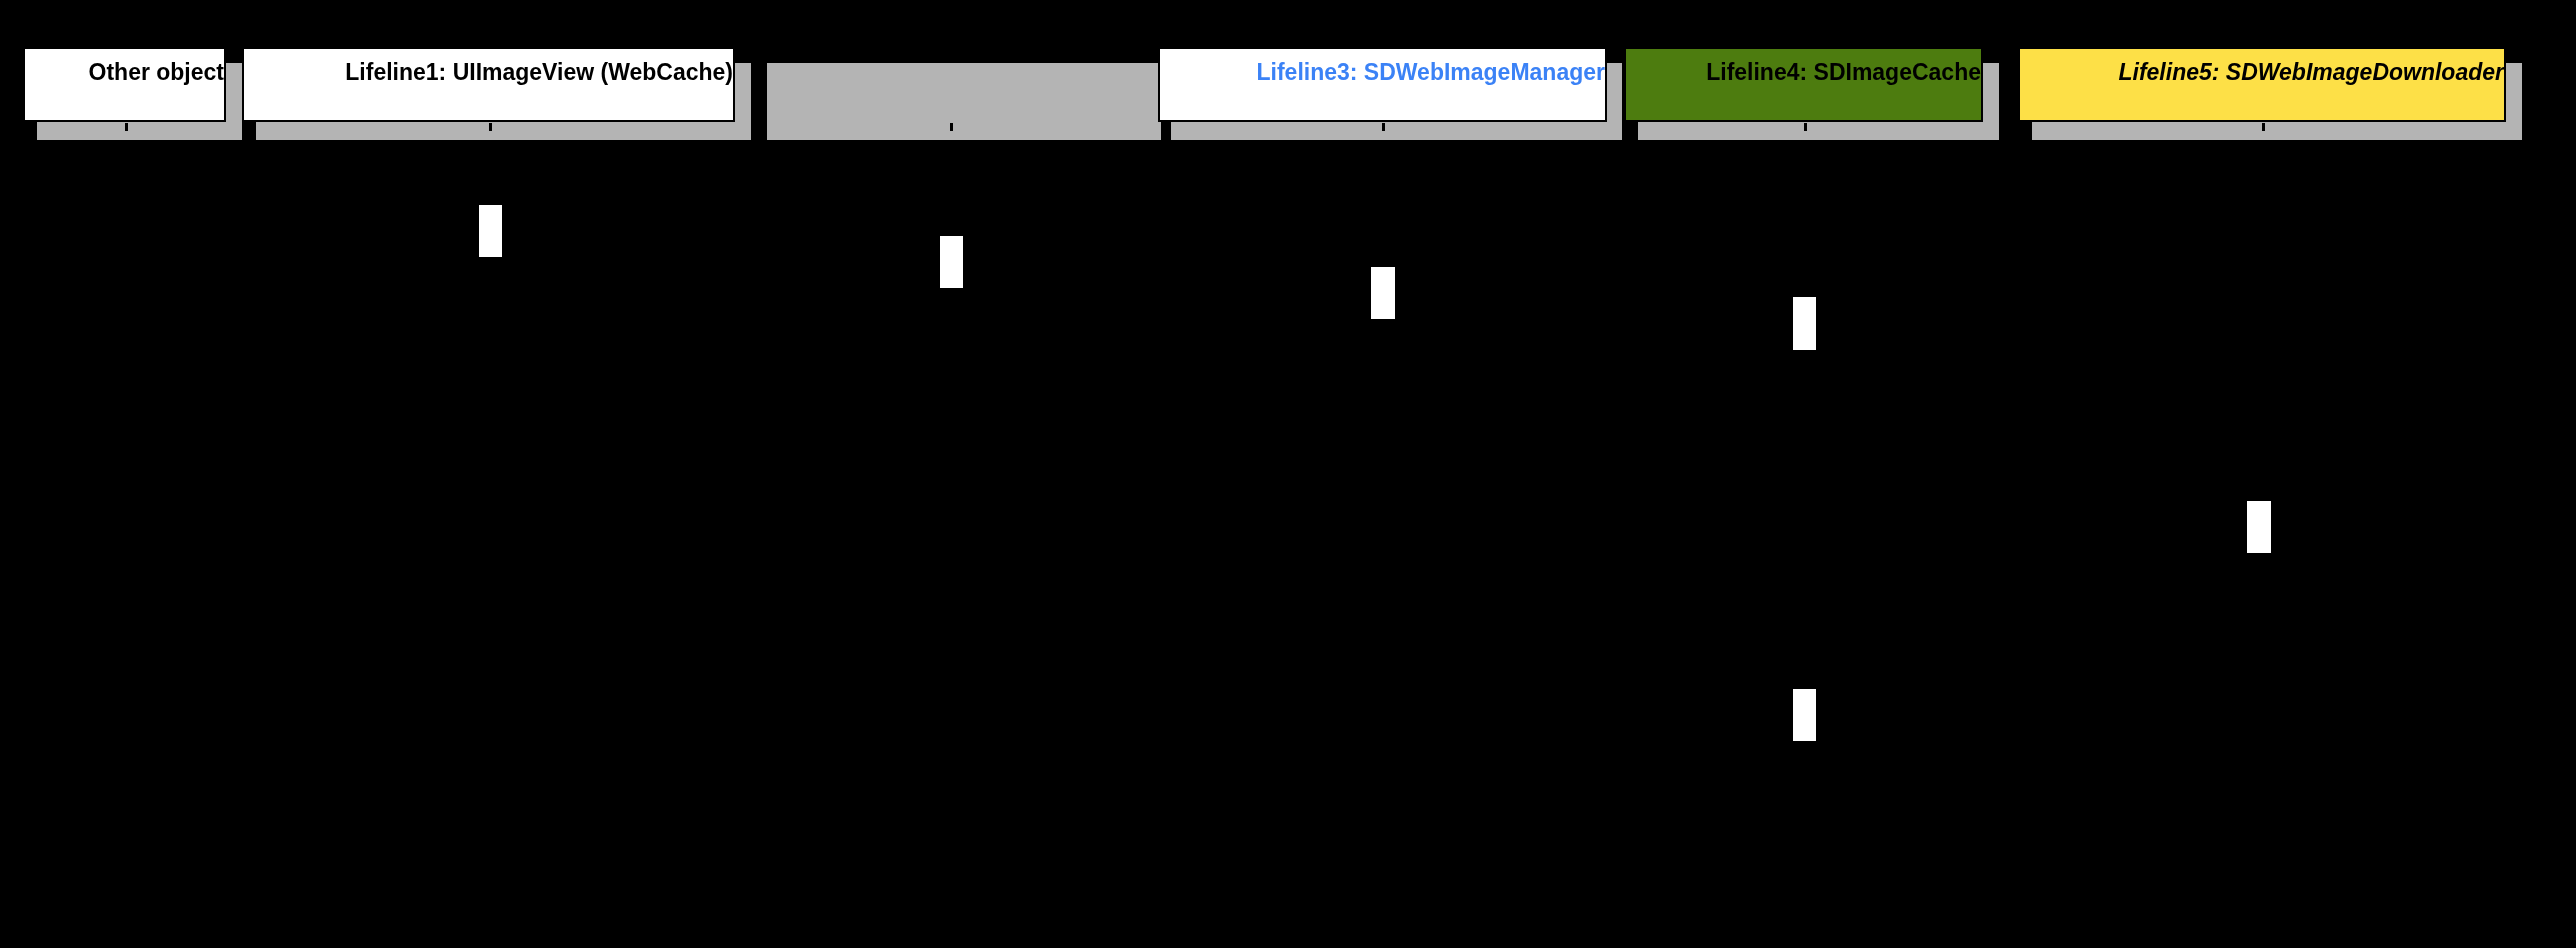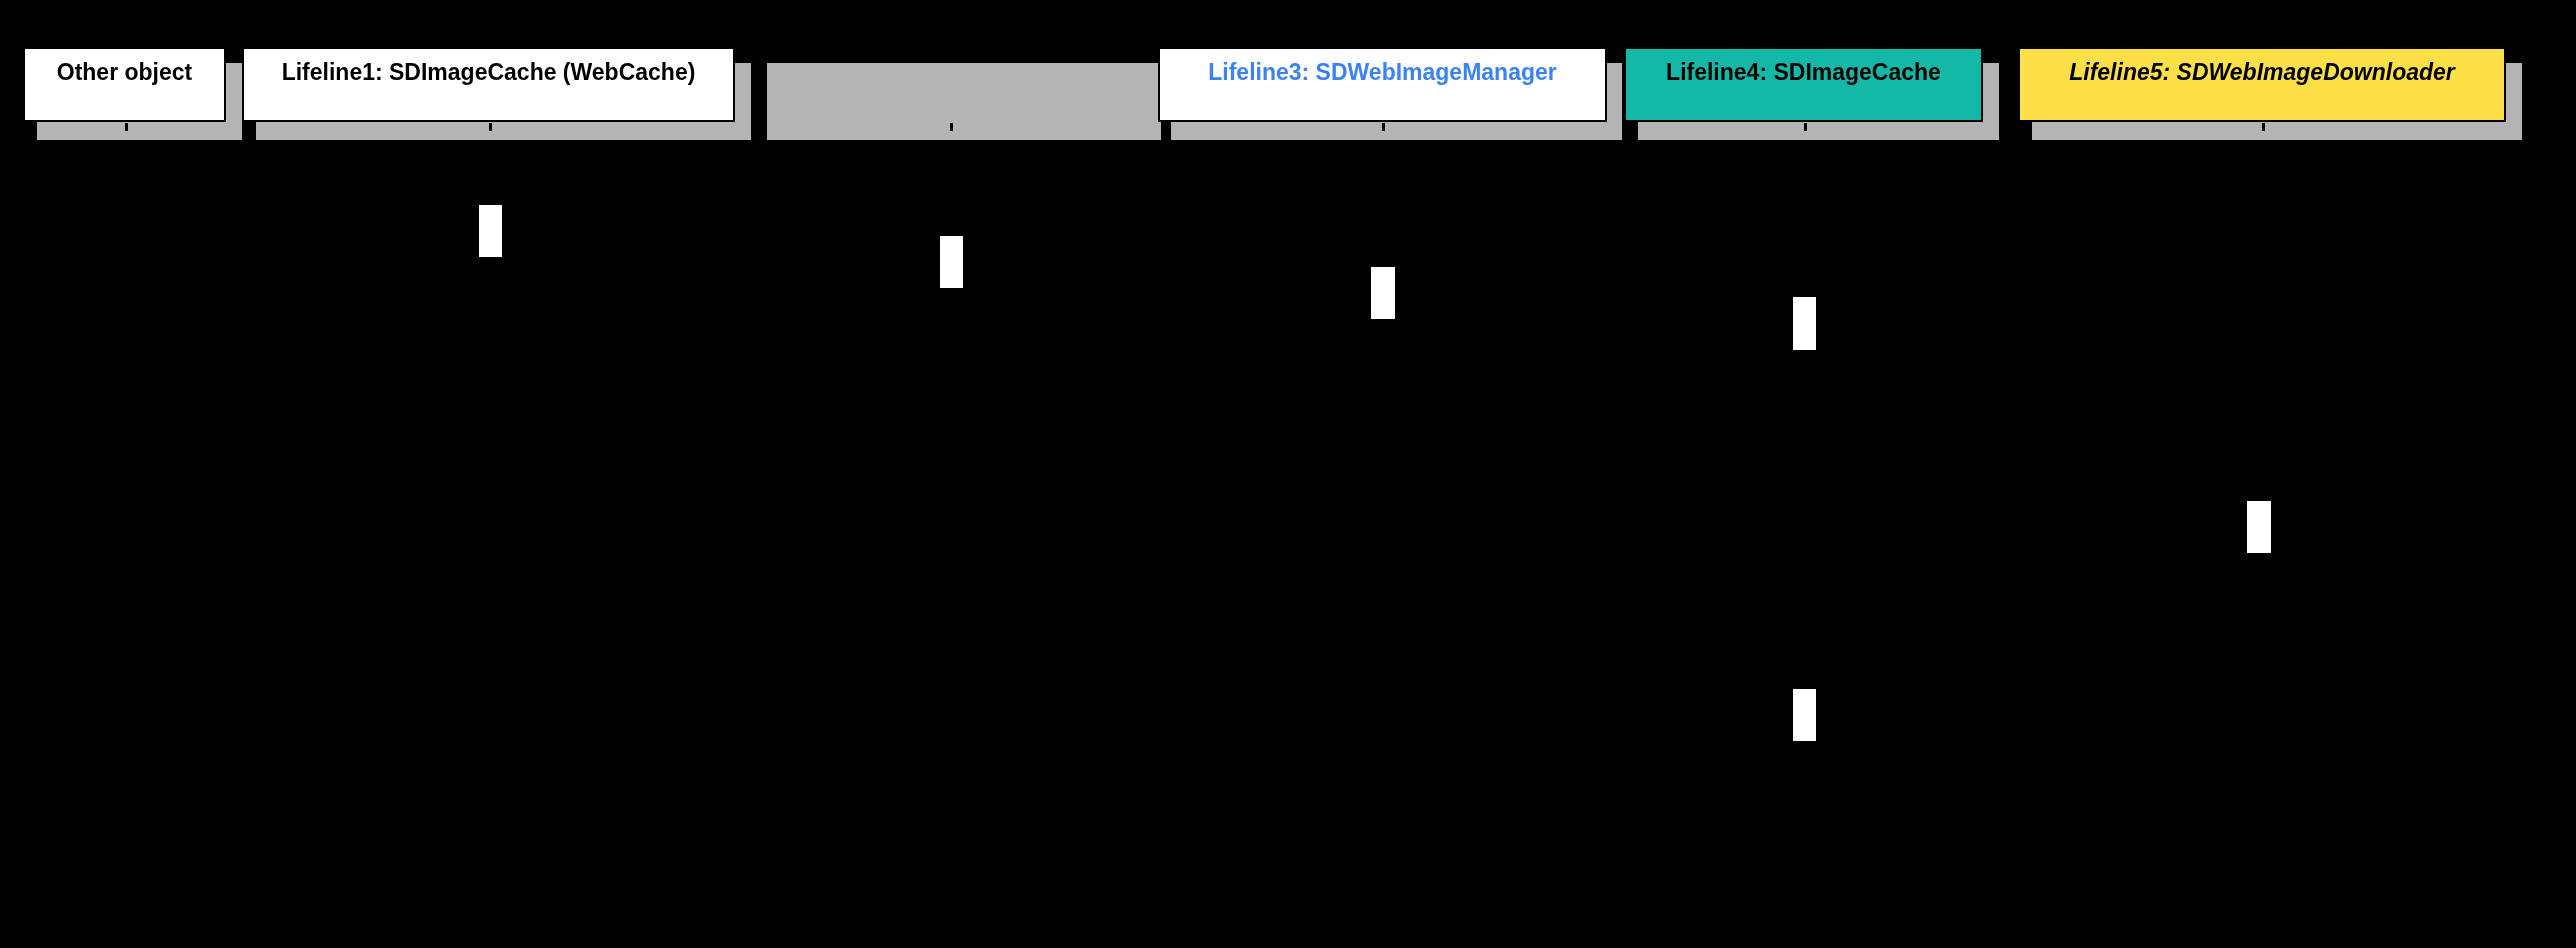--- a/index.html
+++ b/index.html
@@ -27,20 +27,21 @@
     text-align: center;
   }
   .lifeline-label {
     display: block;
     padding-top: 9.7px;
     font-size: 23px;
     font-weight: bold;
     color: #000000;
     letter-spacing: 0px;
     white-space: nowrap;
+    text-align: right;
   }
   .lifeline-tick {
     position: absolute;
     background: #000000;
   }
   .activation-bar {
     position: absolute;
     background: #ffffff;
   }
 </style>
@@ -48,32 +49,32 @@
 <body>
 
 <div id="canvas">
     <div class="lifeline-shadow" style="left: 37px; top: 63px; width: 205px; height: 77px; background: rgb(180, 180, 180);"></div>
     <div class="lifeline-head" style="left: 23px; top: 47px; width: 199px; height: 71px; background: rgb(255, 255, 255); border-color: rgb(0, 0, 0);">
       <span class="lifeline-label" style="color: rgb(0, 0, 0);">Other object</span>
     </div>
     <div class="lifeline-tick" style="left: 125px; top: 123px; width: 2.9px; height: 7.8px;"></div>
     <div class="lifeline-shadow" style="left: 256px; top: 63px; width: 495px; height: 77px; background: rgb(180, 180, 180);"></div>
     <div class="lifeline-head" style="left: 242px; top: 47px; width: 489px; height: 71px; background: rgb(255, 255, 255); border-color: rgb(0, 0, 0);">
-      <span class="lifeline-label" style="color: rgb(0, 0, 0);">Lifeline1: SDImageCache (WebCache)</span>
+      <span class="lifeline-label" style="color: rgb(0, 0, 0);">Lifeline1: UIImageView (WebCache)</span>
     </div>
     <div class="lifeline-tick" style="left: 489px; top: 123px; width: 2.9px; height: 7.8px;"></div>
     <div class="lifeline-shadow" style="left: 767px; top: 63px; width: 394px; height: 77px; background: rgb(180, 180, 180);"></div>
     <div class="lifeline-tick" style="left: 950px; top: 123px; width: 2.9px; height: 7.8px;"></div>
     <div class="lifeline-shadow" style="left: 1171px; top: 63px; width: 451px; height: 77px; background: rgb(180, 180, 180);"></div>
     <div class="lifeline-head" style="left: 1158px; top: 47px; width: 445px; height: 71px; background: rgb(255, 255, 255); border-color: rgb(0, 0, 0);">
       <span class="lifeline-label" style="color: #3b82f6;">Lifeline3: SDWebImageManager</span>
     </div>
     <div class="lifeline-tick" style="left: 1382px; top: 123px; width: 2.9px; height: 7.8px;"></div>
     <div class="lifeline-shadow" style="left: 1638px; top: 63px; width: 361px; height: 77px; background: rgb(180, 180, 180);"></div>
-    <div class="lifeline-head" style="left: 1624px; top: 47px; width: 355px; height: 71px; background: #14b8a6; border-color: rgb(0, 0, 0);">
+    <div class="lifeline-head" style="left: 1624px; top: 47px; width: 355px; height: 71px; background: #4d7c0f; border-color: rgb(0, 0, 0);">
       <span class="lifeline-label" style="color: rgb(0, 0, 0);">Lifeline4: SDImageCache</span>
     </div>
     <div class="lifeline-tick" style="left: 1804px; top: 123px; width: 2.9px; height: 7.8px;"></div>
     <div class="lifeline-shadow" style="left: 2032px; top: 63px; width: 490px; height: 77px; background: rgb(180, 180, 180);"></div>
     <div class="lifeline-head" style="left: 2018px; top: 47px; width: 484px; height: 71px; background: #fde047; border-color: rgb(0, 0, 0); font-style: italic;">
       <span class="lifeline-label" style="color: rgb(0, 0, 0);">Lifeline5: SDWebImageDownloader</span>
     </div>
     <div class="lifeline-tick" style="left: 2262px; top: 123px; width: 2.9px; height: 7.8px;"></div>
     <div class="activation-bar" style="left: 479px; top: 205px; width: 23px; height: 52px;"></div>
     <div class="activation-bar" style="left: 940px; top: 236px; width: 23px; height: 52px;"></div>

